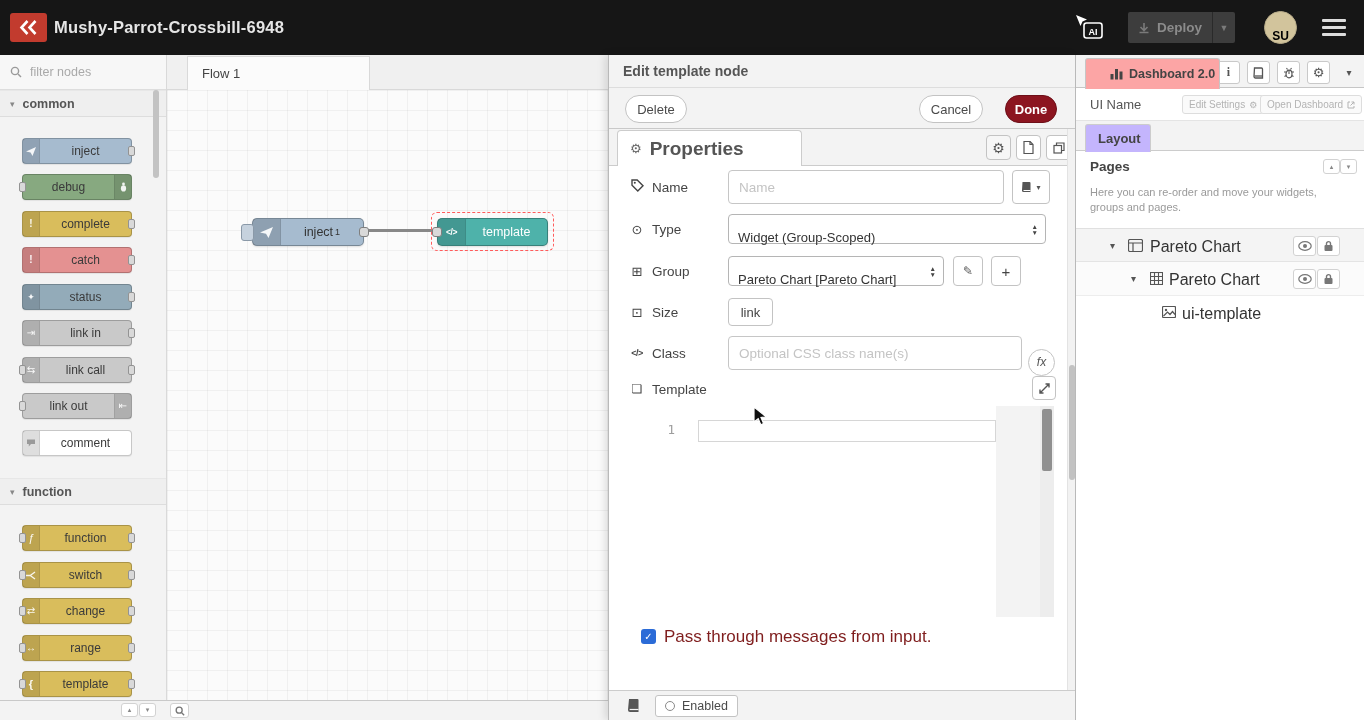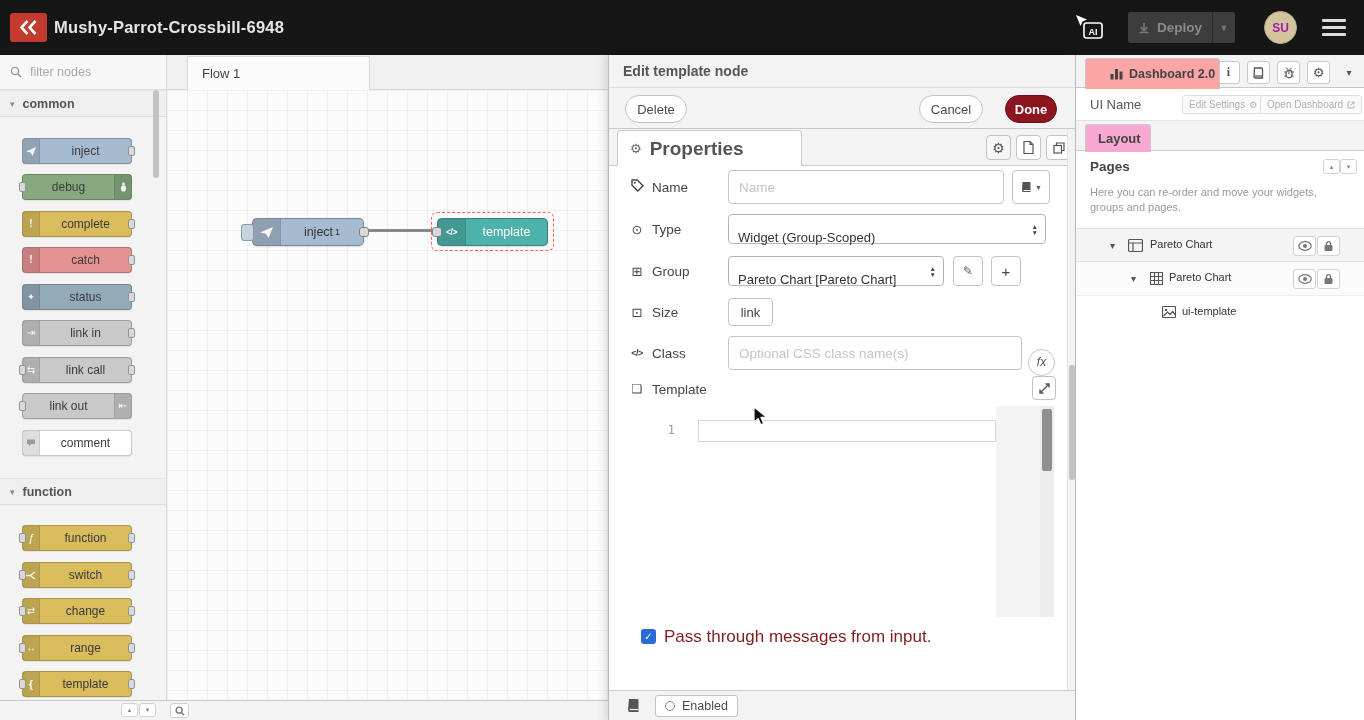--- a/index.html
+++ b/index.html
@@ -43,21 +43,21 @@
 .tinput{border:1px solid #c6c6c6;border-radius:4px;height:34px;padding:0 10px;font-size:13.5px;color:#333;font-family:inherit;background:#fff;outline:none}
 .tinput::placeholder{color:#c4c4c4}
 .selbox{position:relative;border:1px solid #b5b5b5;border-radius:4px;height:30px;background:#fff;display:flex;align-items:center;padding:17px 22px 0 9px;font-size:13px;color:#333}
 .selarr{position:absolute;right:7px;top:50%;transform:translateY(-50%);display:flex;flex-direction:column;line-height:5.5px;font-size:6.5px;color:#444}
 
 
 #sidebar{left:1075px;top:55px;width:289px;height:665px;background:#fff;border-left:1px solid #b9b9b9}
 .sbtn{display:flex;align-items:center;justify-content:center;background:#fff;border:1px solid #c9c9c9;border-radius:3px;color:#555}
 .minibtn{display:flex;align-items:center;justify-content:center;background:#fff;border:1px solid #d2d2d2;border-radius:3px;color:#888}
 .treerow{position:absolute;left:0;width:289px;height:34px}
-.treelabel{position:absolute;top:9px;font-size:11px;color:#333}
+.treelabel{position:absolute;top:9px;font-size:16px;color:#333}
 </style>
 </head>
 <body>
 
 <div id="app">
 
   <header id="hdr" class="abs">
     <div class="abs" style="left:10px;top:13px;width:37px;height:29px;background:#c23b2e;border-radius:3px;display:flex;align-items:center;justify-content:center;">
       <svg width="19" height="15" viewBox="0 0 19 15">
           <path d="M8.5 1 L2.5 7.5 L8.5 14 M16.5 1 L10.5 7.5 L16.5 14" stroke="#fff" stroke-width="2.6" fill="none"></path>
@@ -77,21 +77,21 @@
       <span style="margin-left:10px;display:inline-flex;">
         <svg width="12" height="12" viewBox="0 0 12 12">
             <path d="M6 1 v7 M2.5 5 L6 8.5 L9.5 5 M1.5 10.5 h9" stroke="#7a7a7a" stroke-width="1.6" fill="none"></path>
           </svg>
       </span>
       <span style="margin-left:7px;font-size:13.5px;font-weight:bold;color:#8b8b8b;">Deploy</span>
       <span style="margin-left:10px;width:1px;height:31px;background:#2a2a2a;"></span>
       <span style="flex:1;text-align:center;color:#7a7a7a;font-size:9px;">▼</span>
     </div>
 
-    <div class="abs" style="left:1264px;top:11px;width:33px;height:33px;border-radius:50%;background:#d2c49c;border:1px solid #b9ad8a;display:flex;align-items:center;justify-content:center;font-size:12px;font-weight:bold;color:#a21caf;">
+    <div class="abs" style="left:1264px;top:11px;width:33px;height:33px;border-radius:50%;background:#d2c49c;border:1px solid #b9ad8a;display:flex;align-items:flex-end;justify-content:center;font-size:12px;font-weight:bold;color:#000000;">
       <span>SU</span>
     </div>
 
     <div class="abs" style="left:1322px;top:19px;width:24px;height:17px;display:flex;flex-direction:column;justify-content:space-between;">
       <span style="height:3px;background:#dcdcdc;border-radius:1px;"></span>
       <span style="height:3px;background:#dcdcdc;border-radius:1px;"></span>
       <span style="height:3px;background:#dcdcdc;border-radius:1px;"></span>
     </div>
   </header>
 
@@ -477,21 +477,21 @@
       </div>
       <div class="abs" style="left:184px;top:7px;height:19px;padding:0 6px;display:flex;align-items:center;gap:4px;border:1px solid #ddd;border-radius:3px;background:#fafafa;color:#b3b3b3;font-size:10px;">
         <span>Open Dashboard</span>
         <svg width="8" height="8" viewBox="0 0 8 8">
             <path d="M3 1 H1 V7 H7 V5 M4.5 1 H7 V3.5 M7 1 L3.5 4.5" stroke="#b3b3b3" stroke-width="1" fill="none"></path>
           </svg>
       </div>
     </div>
 
     <div class="abs" style="left:0;top:66px;width:289px;height:30px;background:#f3f3f3;border-bottom:1px solid #ccc;"></div>
-    <div class="abs" style="left:9px;top:69px;width:66px;height:28px;background:#f9a8d4;border:1px solid #ccc;border-bottom:none;border-radius:3px 3px 0 0;display:flex;align-items:center;padding-left:12px;z-index:2;">
+    <div class="abs" style="left:9px;top:69px;width:66px;height:28px;background:#c4b5fd;border:1px solid #ccc;border-bottom:none;border-radius:3px 3px 0 0;display:flex;align-items:center;padding-left:12px;z-index:2;">
       <span style="font-weight:bold;font-size:13px;color:#444;">Layout</span>
     </div>
 
     <span class="abs" style="left:14px;top:104px;font-size:13.5px;font-weight:bold;color:#444;">Pages</span>
     <div class="minibtn abs" style="left:247px;top:104px;width:17px;height:15px;font-size:7px;">▴</div>
     <div class="minibtn abs" style="left:264px;top:104px;width:17px;height:15px;font-size:7px;">▾</div>
 
     <span class="abs" style="left:14px;top:130px;width:252px;font-size:11px;line-height:1.4;color:#9a9a9a;">Here you can re-order and move your widgets, groups and pages.</span>
 
     <div class="treerow" style="top:173px;background:#f4f4f4;border-top:1px solid #e0e0e0;border-bottom:1px solid #e4e4e4;">

